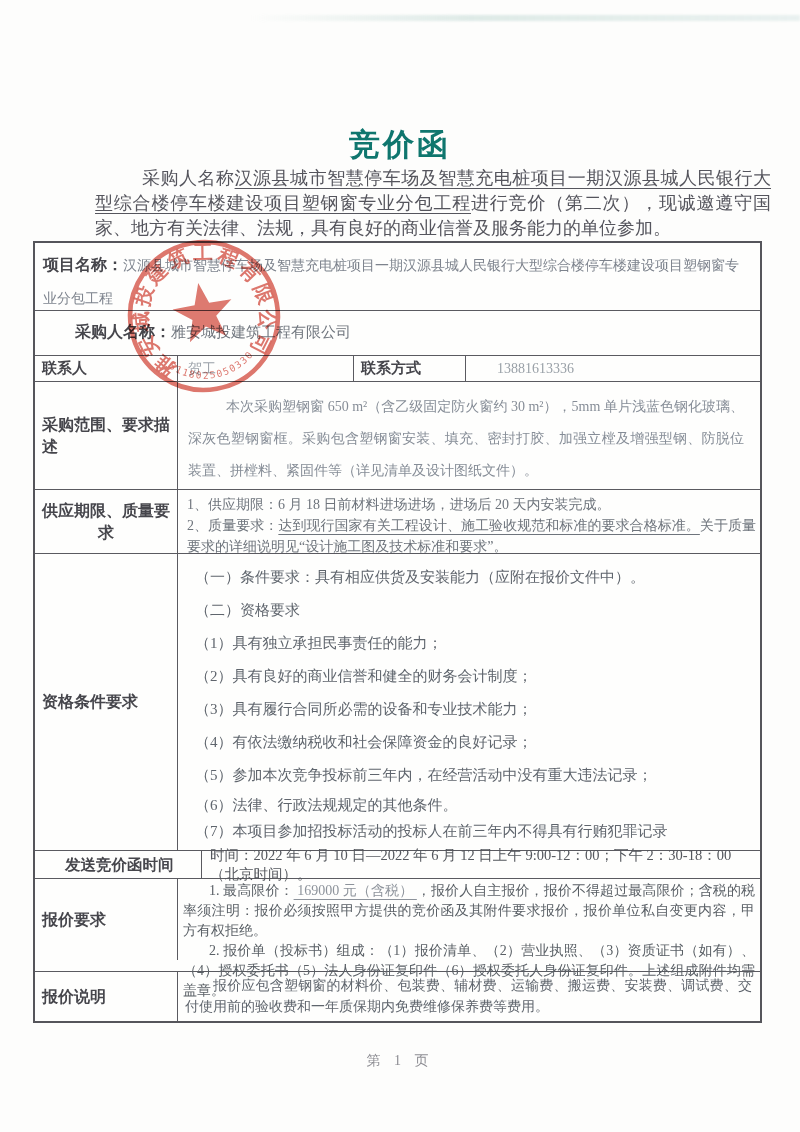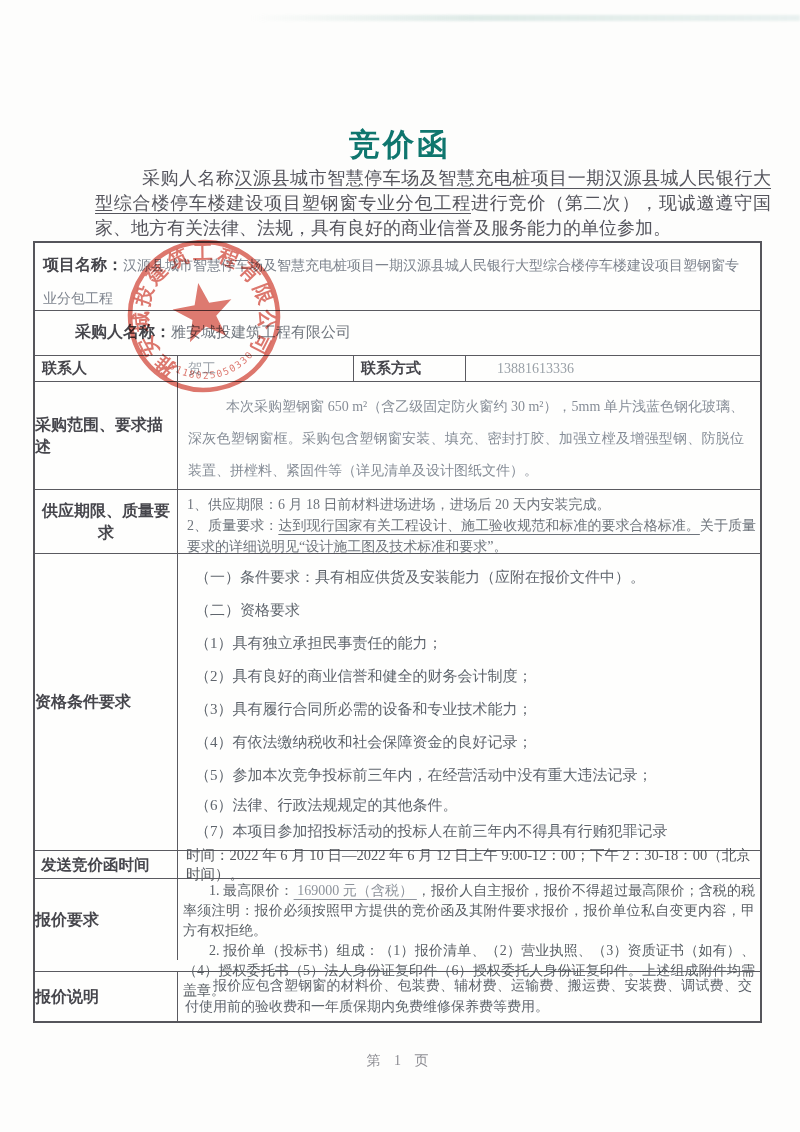--- a/index.html
+++ b/index.html
@@ -48,21 +48,21 @@
     background:rgba(255,255,255,.35);
   }
   .row { display:flex; box-sizing:border-box; }
   .row + .row { border-top:1.6px solid #5a5a60; }
   .cell { box-sizing:border-box; }
   .cell + .cell { border-left:1.6px solid #5a5a60; }
 
   .label-cell {
     width:142px; flex:0 0 142px;
     display:flex; flex-direction:column; justify-content:center;
-    padding-left:0; padding-right:4px;
+    padding-left:7px; padding-right:4px;
     font-size:16px; font-weight:bold; color:#46464c;
     line-height:22px;
   }
   .content-cell { flex:1 1 auto; }
 
   .r-project { height:67px; }
   .r-project .full-cell { flex:1; padding:5px 8px 0 8px; font-size:14px; line-height:33px; color:#7d838d; }
   .inline-label { font-size:16px; font-weight:bold; color:#46464c; }
   .r-purchaser { height:45px; }
   .r-purchaser .full-cell { flex:1; padding:11px 8px 0 8px; font-size:15px; color:#70767e;margin-left:32px; }
@@ -80,21 +80,21 @@
   .r-supply { height:64px; }
   .r-supply .content-cell { padding:4px 4px 0 9px; font-size:14px; line-height:21px; color:#6e747c; text-align:justify; }
   .r-supply p { margin:0; }
   .r-supply .label-cell { text-align:center; padding-left:4px; }
 
   .r-qual { height:297px; }
   .r-qual .content-cell { padding:7px 10px 0 17px; font-size:15px; color:#5f656d; }
   .r-qual .q-item { line-height:33px; white-space:nowrap; }
   .r-qual .q-item:nth-child(n+8) { line-height:26px; }
 
-  .r-send { height:28px; }
+  .r-send { height:28px;padding-left:24px; }
   .r-send .label-cell { font-size:15.5px; padding-left:6px; }
   .r-send .content-cell { display:flex; align-items:center; padding-left:8px; font-size:14.5px; color:#54575d; }
 
   .r-quote { height:82px; }
   .r-quote .content-cell { padding:2px 5px 0 5px; font-size:14px; line-height:20px; color:#5a6066; text-align:justify; }
   .r-quote p { margin:0; text-indent:26px; }
   .lim { color:#8d939b; }
 
   .r-note { height:50px;margin-top:11px; }
   .r-note .content-cell { padding:4px 8px 0 7px; font-size:14px; line-height:20.5px; color:#5f656d; text-align:justify; }

